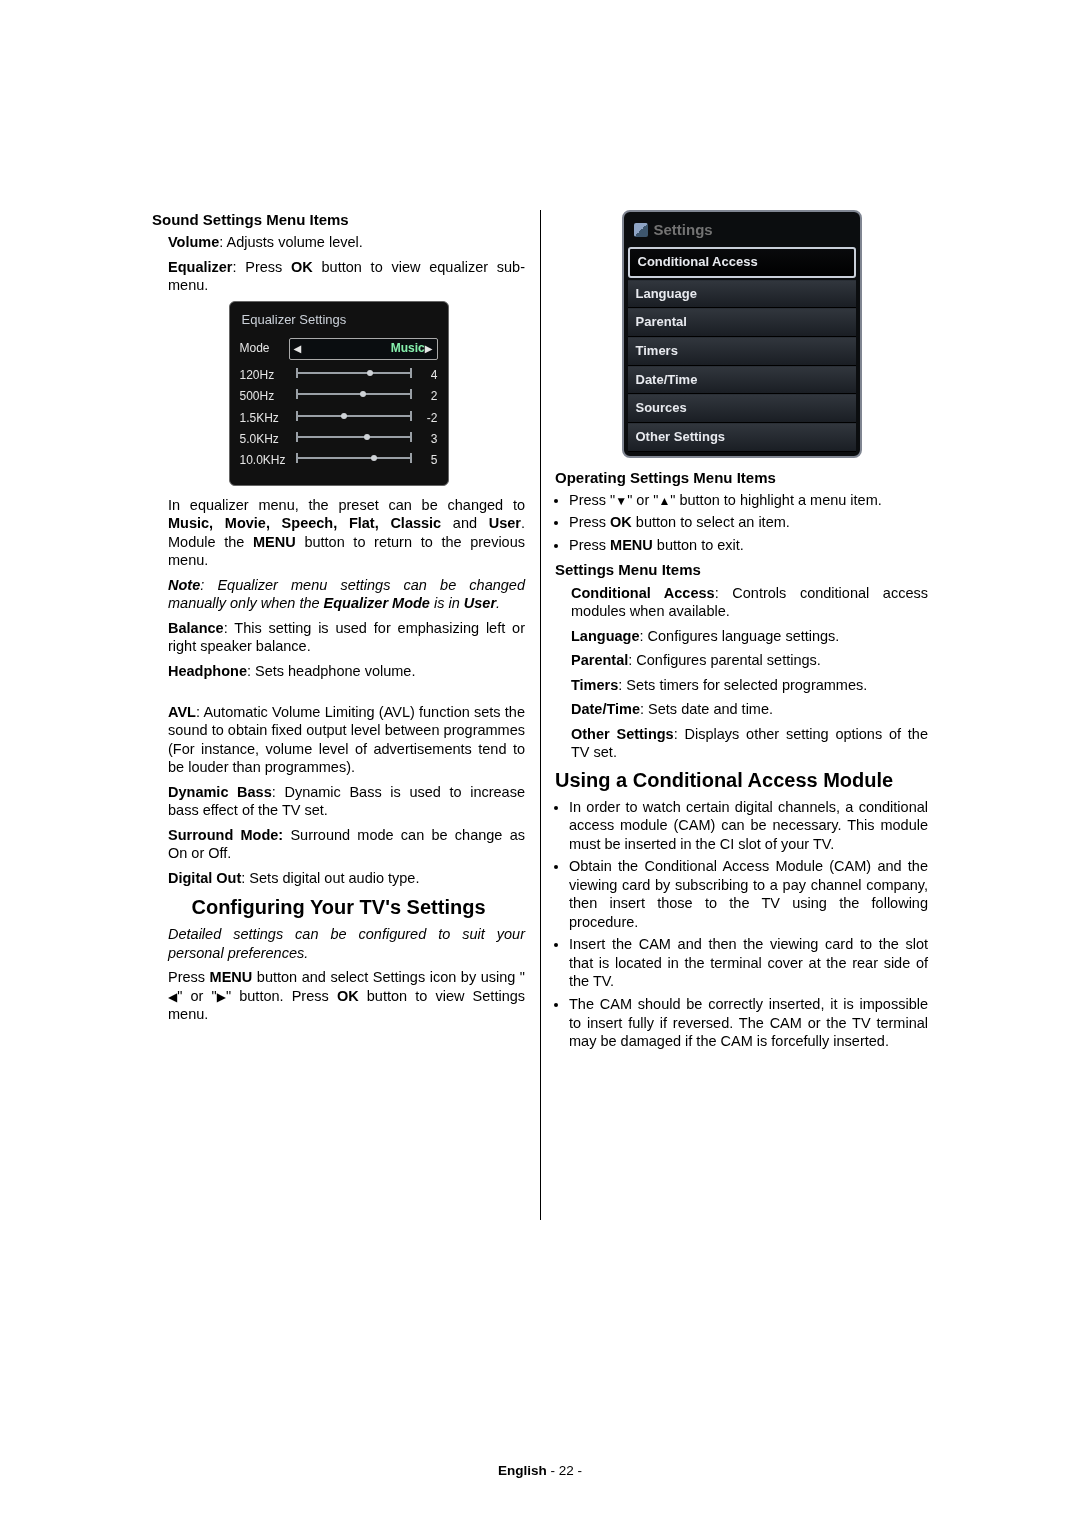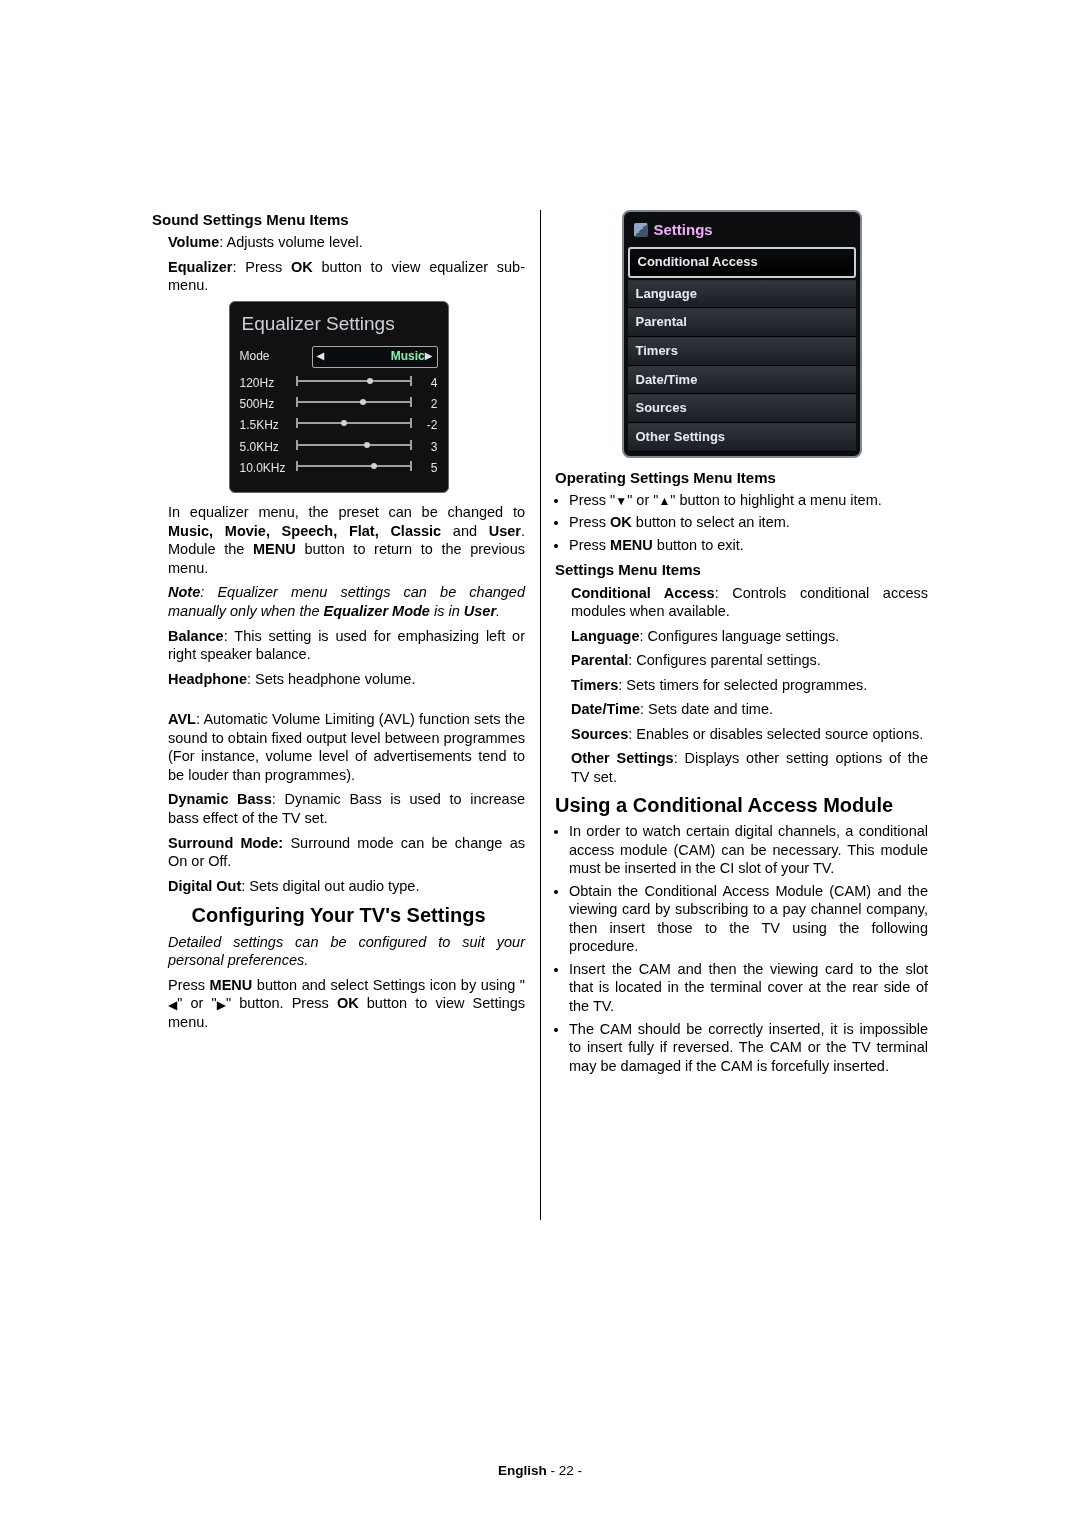--- a/index.html
+++ b/index.html
@@ -66,27 +66,27 @@
     margin: 6px auto 10px auto;
     background: #111;
     border: 1px solid var(--osd-border);
     border-radius: 6px;
     padding: 6px 10px 10px 10px;
     color: var(--osd-text);
     font-size: 12px;
   }
   .eq-title {
     color: var(--eq-title);
-    font-size: 19px;
+    font-size: 13px;
     margin: 4px 0 10px 2px;
   }
   .eq-row {
     display: flex;
     align-items: center;
-    gap: 24px;
+    gap: 1px;
     margin-bottom: 8px;
   }
   .eq-row .lbl { width: 48px; color: #e6e6e6; }
   .eq-mode {
     flex: 1;
     display: flex;
     align-items: center;
     justify-content: space-between;
     border: 1px solid #aaa;
     background: #0a0d10;
@@ -148,21 +148,21 @@
     display: flex;
     align-items: center;
     gap: 6px;
     padding: 4px 6px 6px 6px;
   }
   .settings-osd .s-title-bar .s-icon {
     width: 14px; height: 14px;
     background: linear-gradient(135deg, #8fa5c6 0 50%, #3d566e 50% 100%);
     border-radius: 2px;
   }
-  .settings-osd .s-title { font-size: 15px; font-weight: bold; color: #f0abfc; }
+  .settings-osd .s-title { font-size: 15px; font-weight: bold; color: #737373; }
   .settings-osd .s-item {
     position: relative;
     padding: 5px 8px;
     border-top: 1px solid #2a2f36;
     border-bottom: 1px solid #000;
     background: linear-gradient(#31363d, #1a1e24);
     color: #e8eaef;
     font-weight: bold;
   }
   .settings-osd .s-item.sel {
@@ -318,21 +318,20 @@
         <li>Press <span class="bold">MENU</span> button to exit.</li>
       </ul>
 
     <h3 class="subhead">Settings Menu Items</h3>
     <div id="settings-menu-items">
         <p><span class="bold">Conditional Access</span>: Controls conditional access modules when available.</p>
         <p><span class="bold">Language</span>: Configures language settings.</p>
         <p><span class="bold">Parental</span>: Configures parental settings.</p>
         <p><span class="bold">Timers</span>: Sets timers for selected programmes.</p>
         <p><span class="bold">Date/Time</span>: Sets date and time.</p>
-        <p><span class="bold">Sources</span>: Enables or disables selected source options.</p>
         <p><span class="bold">Other Settings</span>: Displays other setting options of the TV set.</p>
       </div>
 
     <h2 class="heading" style="text-align:left;margin-top:6px;">Using a Conditional Access Module</h2>
 
 
     <ul class="bul" id="ca-bullets">
         <li>In order to watch certain digital channels, a conditional access module (CAM) can be necessary. This module must be inserted in the CI slot of your TV.</li>
         <li>Obtain the Conditional Access Module (CAM) and the viewing card by subscribing to a pay channel company, then insert those to the TV using the following procedure.</li>
         <li>Insert the CAM and then the viewing card to the slot that is located in the terminal cover at the rear side of the TV.</li>

